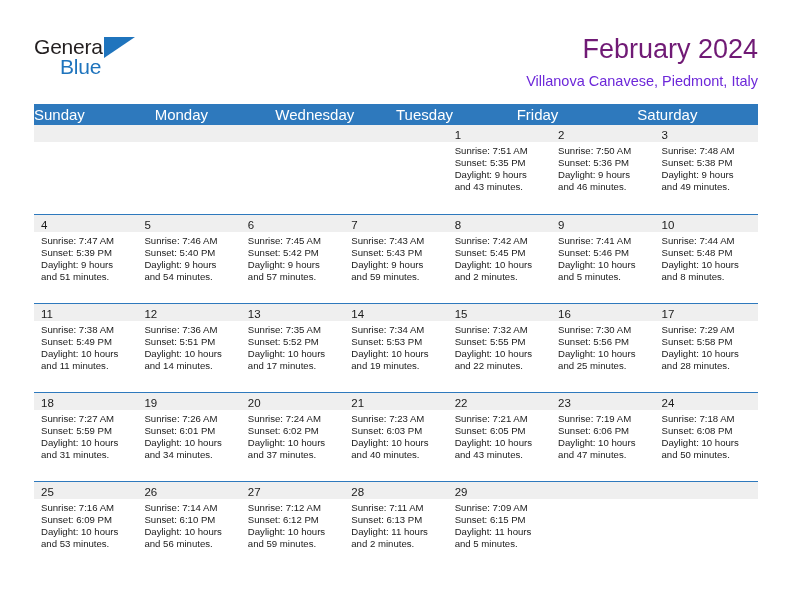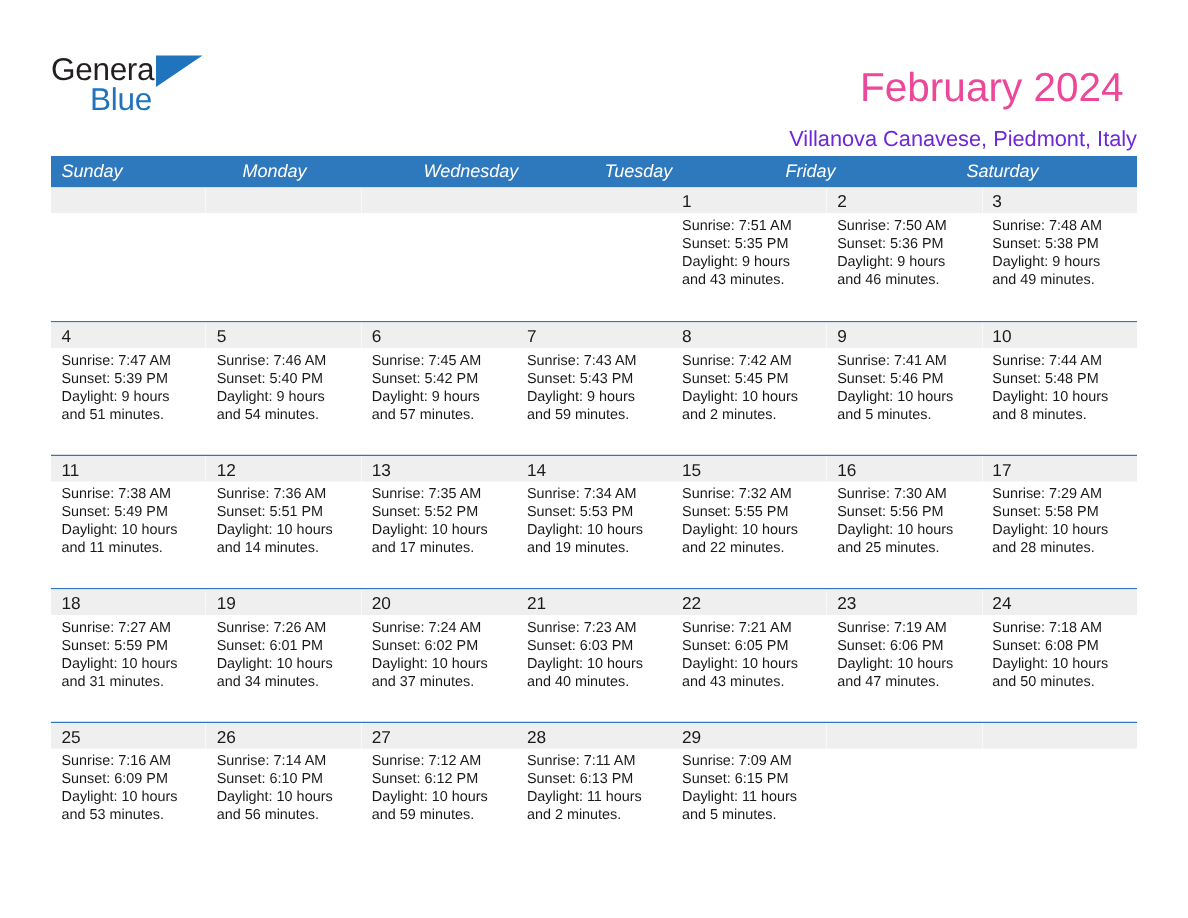--- a/index.html
+++ b/index.html
@@ -60,24 +60,24 @@
   }
 
   .title-block {
     position: absolute;
     right: 34px;
     top: 33px;
     text-align: right;
   }
   .cal-title {
     font-size: 27px;
-    color: #ec4899;
+    color: #701a75;
     line-height: 32px;
     font-weight: normal;
-    margin: 9px;
+    margin: 0;
     white-space: nowrap;
   }
   .cal-subtitle {
     font-size: 14.5px;
     color: #6d28d9;
     line-height: 20px;
     margin: 6px 0 0 0;
     white-space: nowrap;
   }
 
@@ -90,26 +90,24 @@
   }
   .weekday-row {
     display: flex;
     width: 100%;
     background: #2e79bd;
     height: 21px;
   }
   .weekday {
     flex: 1 1 0;
     color: #ffffff;
-    font-size: 12px;
+    font-size: 15px;
     line-height: 21px;
-    padding-left: 7px;
     white-space: nowrap;
     overflow: hidden;
-    font-style: italic;
   }
 
   .week-row {
     display: flex;
     width: 100%;
     border-top: 1.3px solid #2e79bd;
     height: 89px;
   }
   .week-row.first { border-top: none; }
 

